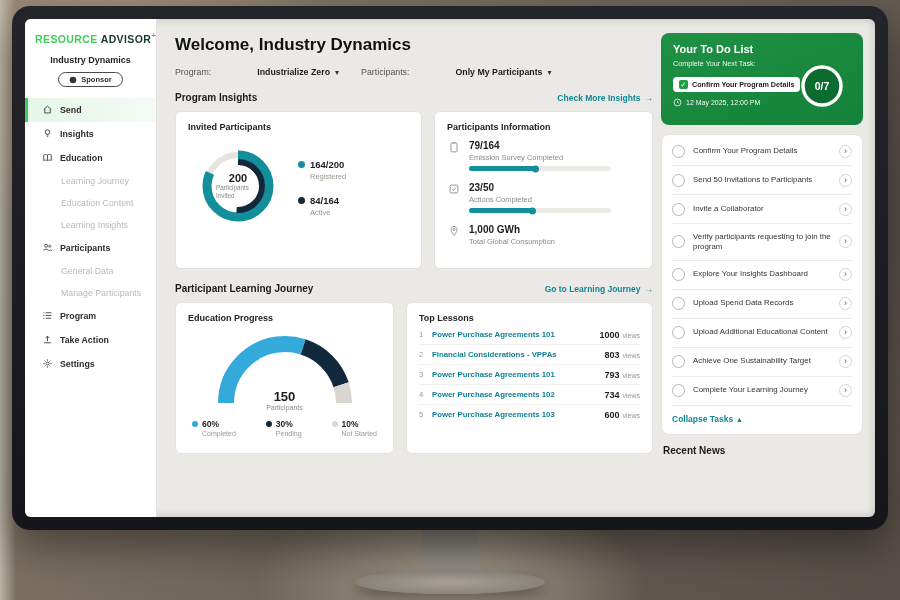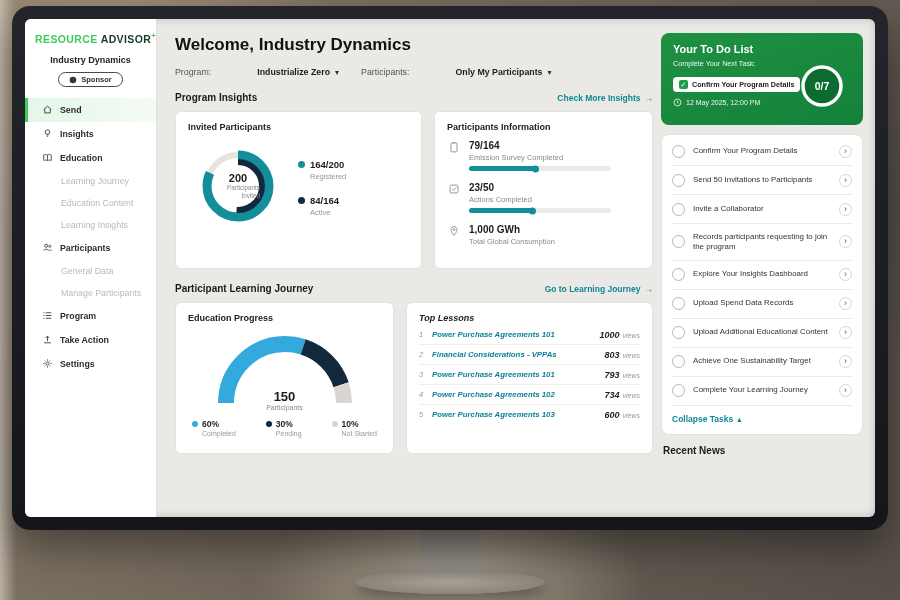--- a/index.html
+++ b/index.html
@@ -49,25 +49,25 @@
   .chev{font-size:8px;color:#333;}
   .sec-head{display:flex;align-items:center;justify-content:space-between;margin-bottom:8px;}
   .sec-title{font-size:10px;font-weight:800;color:#1b1b1b;}
   .sec-link{font-size:8.5px;font-weight:700;color:#0e8894;display:flex;align-items:center;gap:4px;cursor:pointer;}
   .cards-row{display:flex;gap:12px;margin-bottom:14px;}
   .card{background:#fff;border:1px solid #e4e2de;border-radius:6px;padding:10px 12px;box-sizing:border-box;}
   .card-title{font-size:9px;font-weight:700;color:#222;margin-bottom:4px;}
   .card-invited{width:247px;height:158px;}
   .card-pinfo{flex:1;height:158px;}
   .card-edu{width:219px;height:152px;}
-  .card-lessons{flex:1;height:152px;font-style:italic;}
+  .card-lessons{flex:1;height:152px;}
   
   .donut-wrap{display:flex;align-items:center;gap:10px;}
   .donut-box{position:relative;width:100px;height:100px;}
-  .donut-center{position:absolute;inset:0;display:flex;flex-direction:column;align-items:center;justify-content:center;text-align:right;}
+  .donut-center{position:absolute;inset:0;display:flex;flex-direction:column;align-items:center;justify-content:center;text-align:left;}
   .donut-center .v{font-size:11px;font-weight:800;color:#1c1c1c;}
   .donut-center .l{font-size:6.3px;color:#8d8a84;width:44px;line-height:1.25;}
   .legend-col{display:flex;flex-direction:column;gap:14px;padding-top:4px;}
   .leg-item .top{display:flex;align-items:center;gap:5px;}
   .dot{width:7px;height:7px;border-radius:50%;}
   .leg-item .v{font-size:9.5px;font-weight:800;color:#1d1d1d;}
   .leg-item .l{font-size:7.5px;color:#9a978f;margin:2px 0 0 12px;}
   
   .pi-row{display:flex;gap:9px;margin-bottom:11px;}
   .pi-ico{width:13px;padding-top:1px;display:flex;justify-content:center;}
@@ -461,21 +461,21 @@
         <span class="task-label">Send 50 Invitations to Participants</span>
         <span class="task-chev">›</span>
       </div>
       <div class="task-row">
         <span class="task-check"></span>
         <span class="task-label">Invite a Collaborator</span>
         <span class="task-chev">›</span>
       </div>
       <div class="task-row">
         <span class="task-check"></span>
-        <span class="task-label">Records participants requesting to join the program</span>
+        <span class="task-label">Verify participants requesting to join the program</span>
         <span class="task-chev">›</span>
       </div>
       <div class="task-row">
         <span class="task-check"></span>
         <span class="task-label">Explore Your Insights Dashboard</span>
         <span class="task-chev">›</span>
       </div>
       <div class="task-row">
         <span class="task-check"></span>
         <span class="task-label">Upload Spend Data Records</span>

